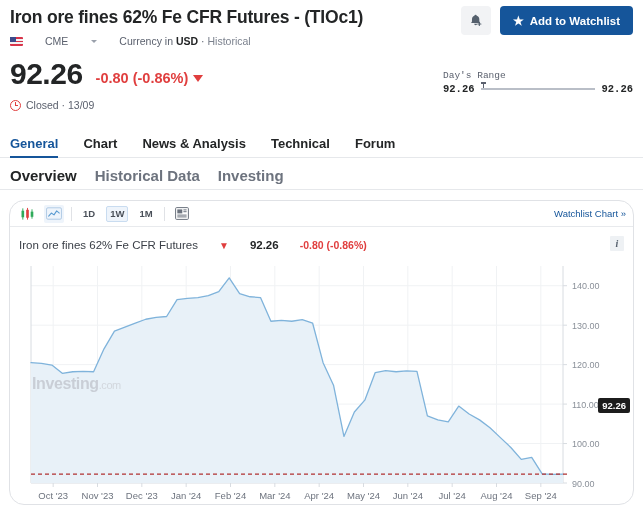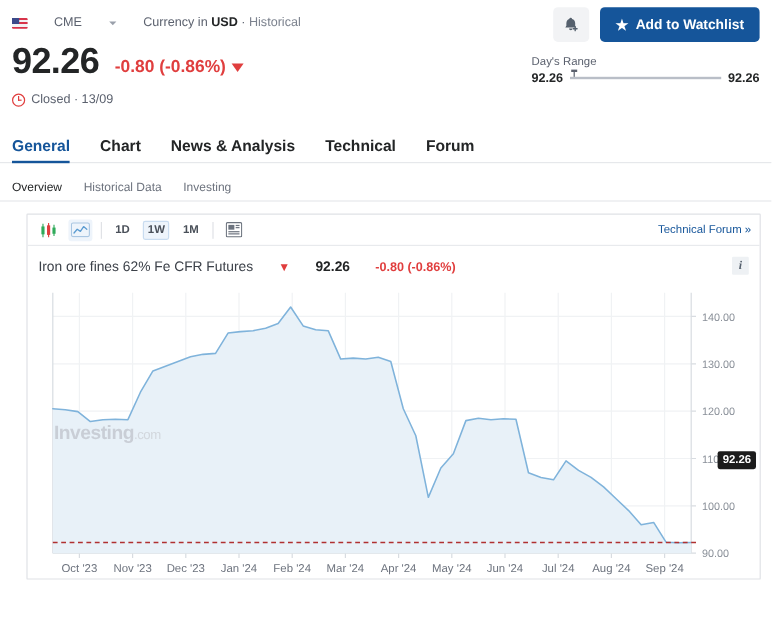--- a/index.html
+++ b/index.html
@@ -71,21 +71,21 @@
     cursor: pointer;
   }
   .watch-btn {
     height: 29px; background: #15559a; color: #fff; border: none;
     border-radius: 4px; padding: 0 13px; font-size: 11.5px; font-weight: bold;
     display: flex; align-items: center; gap: 6px; cursor: pointer;
     font-family: "Liberation Sans", sans-serif;
   }
   .star { font-size: 12px; line-height: 1; }
 
-  .ranges { position: absolute; right: 10px; top: 46px; width: 190px; }
+  .ranges { position: absolute; right: 10px; top: 70px; width: 190px; font-family: Liberation Mono, monospace; }
   .range-block { margin-bottom: 9px; }
   .range-label { font-size: 9.5px; color: #5b616e; margin-bottom: 2px; }
   .range-bar-row { display: flex; align-items: center; gap: 6px; }
   .range-val { font-size: 10.5px; font-weight: bold; color: #232526; white-space: nowrap; }
   .range-track {
     flex: 1; height: 1.5px; background: #b9bec7; position: relative;
   }
   .range-marker {
     position: absolute; top: -5px; width: 1.5px; height: 5px; background: #5b616e;
   }
@@ -105,26 +105,26 @@
   }
   .tab-main.active { color: #15559a; }
   .tab-main.active::after {
     content: ""; position: absolute; left: 0; right: 0; bottom: -1px;
     height: 2.5px; background: #15559a;
   }
   .tabs-sub {
     display: flex; gap: 18px; padding: 0 10px; margin-top: 10px;
     border-bottom: 1px solid #e6e8eb; align-items: flex-end; height: 22px;
   }
-  .tab-sub { font-size: 10px; color: #6d737e; padding-bottom: 5px; cursor: pointer; position: relative; }
+  .tab-sub { font-size: 15px; color: #6d737e; padding-bottom: 5px; cursor: pointer; position: relative; font-weight: bold; }
   .tab-sub.active { color: #232526; }
 
   
   .chart-card {
-    margin: 10px 9px 0 22px; border: 1px solid #e0e2e6; border-radius: 1px;
+    margin: 10px 9px 0 9px; border: 1px solid #e0e2e6; border-radius: 15px;
     background: #fff; position: relative; height: 305px;
   }
   .chart-toolbar {
     height: 26px; border-bottom: 1px solid #e8eaed; display: flex;
     align-items: center; padding: 0 7px; gap: 7px;
   }
   .tb-icon {
     width: 20px; height: 18px; display: flex; align-items: center;
     justify-content: center; cursor: pointer; border-radius: 2px;
   }
@@ -168,20 +168,21 @@
   .price-badge {
     position: absolute; right: 3px; top: 197px; background: #1c1c1c; color: #fff;
     font-size: 9.5px; font-weight: bold; padding: 2px 4px; border-radius: 2px;
     line-height: 11px;
   }
 </style>
 </head>
 <body>
 
 <div class="header">
+  <div class="title">Iron ore fines 62% Fe CFR Futures - (TIOc1)</div>
 
   <div class="exch-row">
     <span class="flag"></span>
     <span class="exch-name">CME</span>
     <span class="caret-sm"></span>
     <span class="cur-in">
       <span>Currency in</span>
       <b>USD</b>
       <span>·</span>
       <span class="disclaimer">Historical</span>
@@ -270,21 +271,21 @@
     <div class="tb-icon">
       <svg width="14" height="13" viewBox="0 0 14 13">
         <rect x="0.6" y="0.6" width="12.8" height="11.8" rx="1" fill="none" stroke="#6c737e" stroke-width="1"></rect>
         <rect x="2.3" y="2.4" width="5" height="4" fill="#6c737e"></rect>
         <rect x="8.4" y="2.4" width="3.2" height="1" fill="#6c737e"></rect>
         <rect x="8.4" y="4.2" width="3.2" height="1" fill="#6c737e"></rect>
         <rect x="2.3" y="7.6" width="9.3" height="1" fill="#6c737e"></rect>
         <rect x="2.3" y="9.4" width="9.3" height="1" fill="#6c737e"></rect>
       </svg>
     </div>
-    <div class="tb-right">Technical Forum »</div>
+    <div class="tb-right">Watchlist Chart »</div>
   </div>
 
   <div class="chart-subhdr">
     <span class="sub-name">Iron ore fines 62% Fe CFR Futures</span>
     <span class="arrow-dn">▼</span>
     <span class="sub-price">92.26</span>
     <span class="sub-chg">-0.80 (-0.86%)</span>
     <span class="info-i">i</span>
   </div>
 

